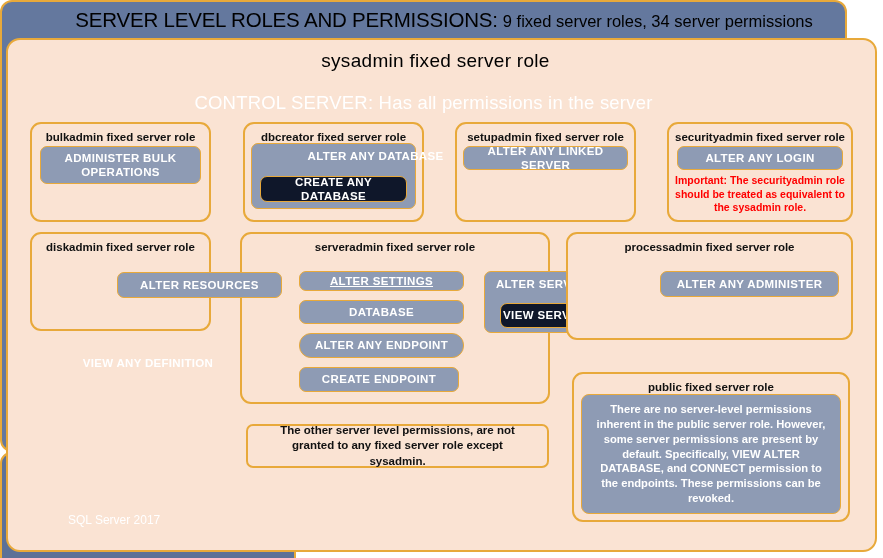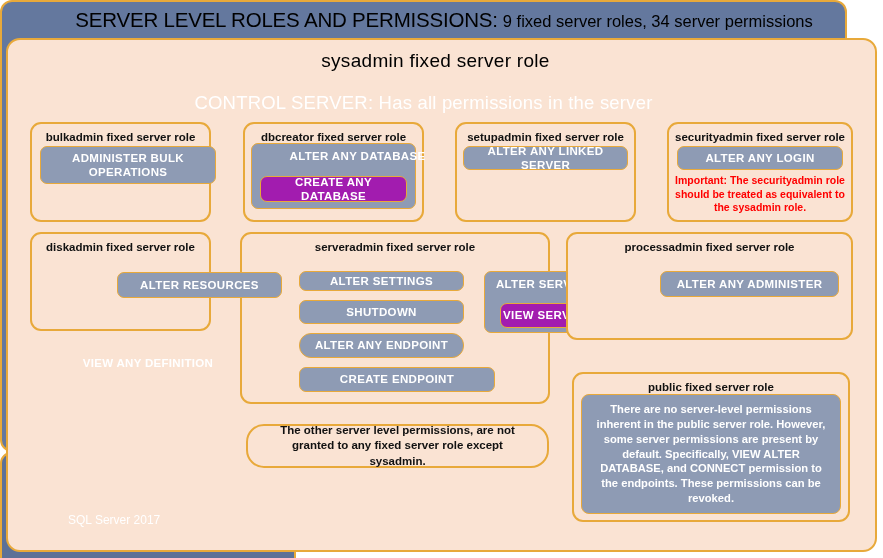--- a/index.html
+++ b/index.html
@@ -121,32 +121,32 @@
     font-size: 11.5px;
     font-weight: bold;
     letter-spacing: 0.35px;
     display: flex;
     align-items: center;
     justify-content: center;
     text-align: center;
     line-height: 1.22;
   }
   .chip.dark {
-    background: #a21caf;
+    background: #0f172a;
   }
   .chip.multiline {
     flex-direction: column;
   }
 
   
   .note {
     position: absolute;
     background: #fae3d3;
     border: 2px solid #e8a93a;
-    border-radius: 18px;
+    border-radius: 7px;
     box-sizing: border-box;
     font-size: 11.5px;
     font-weight: bold;
     color: #111;
     display: flex;
     align-items: center;
     justify-content: center;
     text-align: center;
     line-height: 1.35;
     padding: 4px 24px;
@@ -228,29 +228,29 @@
 
 <div class="peach" id="sysadmin-box"></div>
 <div id="sysadmin-label">sysadmin fixed server role</div>
 
 <div id="control-server-box"></div>
 <div id="control-server-label">CONTROL SERVER: Has all permissions in the server</div>
 
 <div class="role-card" style="left:30px; top:122px; width:181px; height:100px;">
   <div class="role-title">bulkadmin fixed server role</div>
 </div>
-<div class="chip multiline" style="left:40px; top:146px; width:176px; height:38px;">
+<div class="chip multiline" style="left:40px; top:146px; width:161px; height:38px;">
   <span>ADMINISTER  BULK OPERATIONS</span>
 </div>
 
 <div class="role-card" style="left:243px; top:122px; width:181px; height:100px;">
   <div class="role-title">dbcreator fixed server role</div>
 </div>
 <div class="chip" style="left:251px; top:143px; width:165px; height:66px;">
-  <span style="position:absolute; left:0; top:5px; width:100%;padding-left:24px;">ALTER ANY DATABASE</span>
+  <span style="position:absolute; left:18px; top:5px; width:100%;padding-left:24px;">ALTER ANY DATABASE</span>
 </div>
 <div class="chip dark" style="left:260px; top:176px; width:147px; height:26px;">
   <span>CREATE  ANY DATABASE</span>
 </div>
 
 <div class="role-card" style="left:455px; top:122px; width:181px; height:100px;">
   <div class="role-title">setupadmin fixed server role</div>
 </div>
 <div class="chip" style="left:463px; top:146px; width:165px; height:24px;">
   <span>ALTER ANY LINKED SERVER</span>
@@ -269,30 +269,30 @@
 </div>
 
 <div class="role-card" style="left:240px; top:232px; width:310px; height:172px;">
   <div class="role-title">serveradmin fixed server role</div>
 </div>
 
 <div class="chip" style="left:117px; top:272px; width:165px; height:26px;">
   <span>ALTER RESOURCES</span>
 </div>
 
-<div class="chip" style="left:299px; top:271px; width:165px; height:20px;">
+<div class="chip" style="left:299px; top:271px; width:165px; height:20px;text-decoration:underline;">
   <span>ALTER SETTINGS</span>
 </div>
 <div class="chip" style="left:299px; top:300px; width:165px; height:24px;">
-  <span>SHUTDOWN</span>
+  <span>DATABASE</span>
 </div>
 <div class="chip" style="left:299px; top:333px; width:165px; height:25px;border-radius:12px;">
   <span>ALTER ANY ENDPOINT</span>
 </div>
-<div class="chip" style="left:299px; top:367px; width:196px; height:25px;">
+<div class="chip" style="left:299px; top:367px; width:160px; height:25px;">
   <span>CREATE  ENDPOINT</span>
 </div>
 
 <div class="chip" style="left:484px; top:271px; width:157px; height:62px;">
   <span style="position:absolute; left:0; top:5px; width:100%;">ALTER SERVER  STATE</span>
 </div>
 <div class="chip dark" style="left:500px; top:303px; width:131px; height:25px;">
   <span>VIEW SERVER  STATE</span>
 </div>
 

